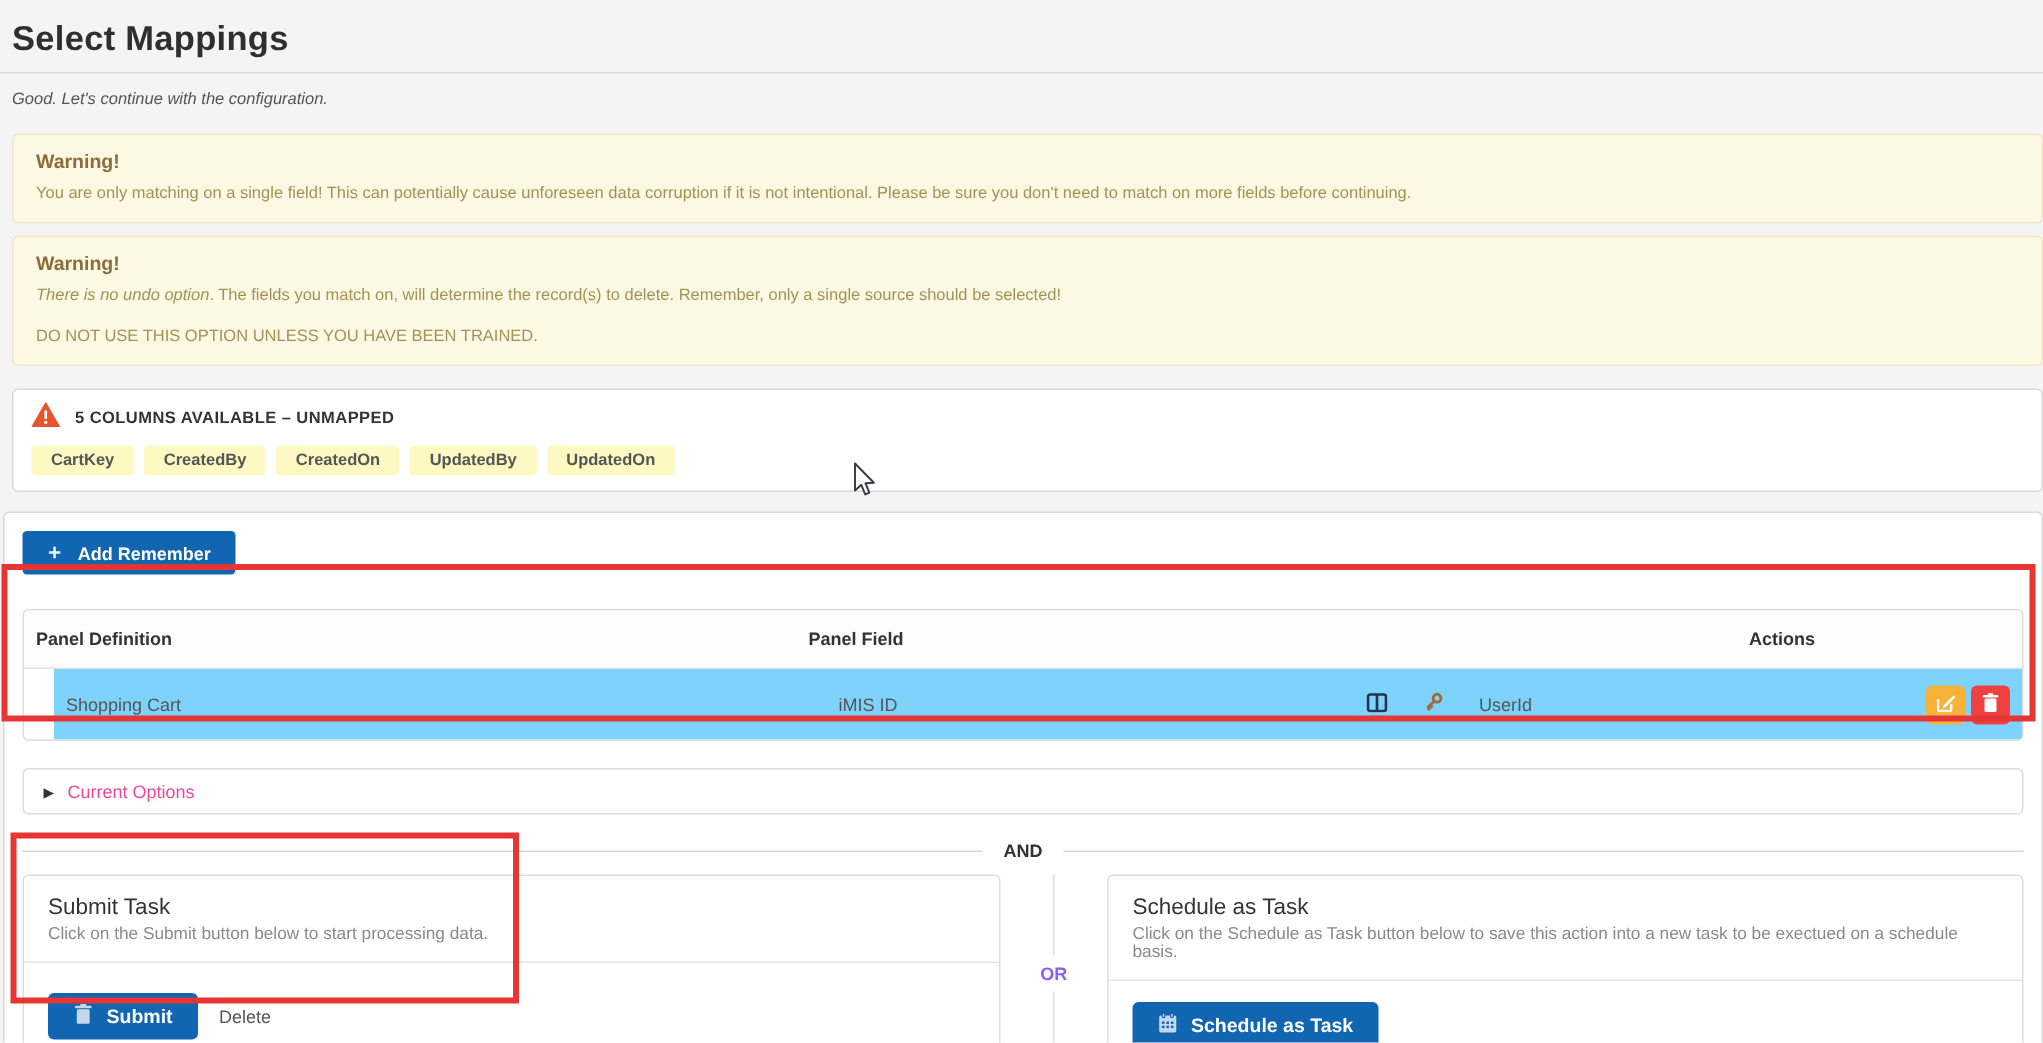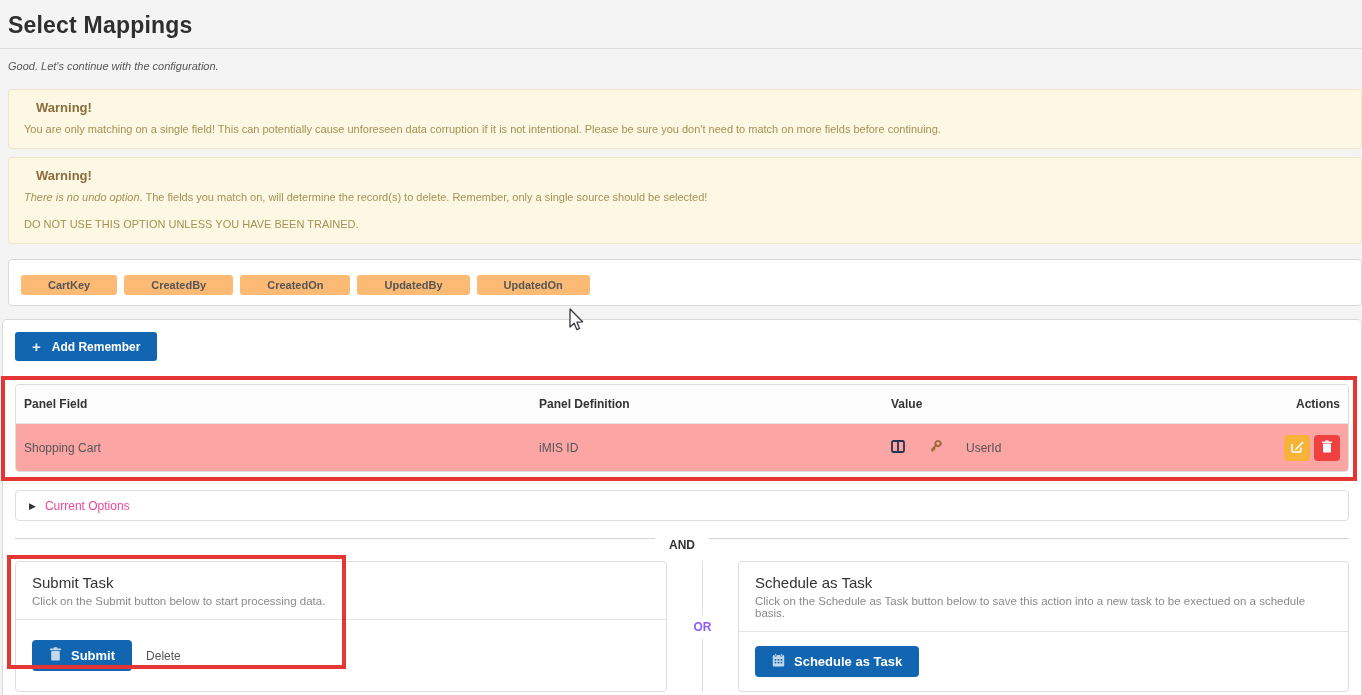--- a/index.html
+++ b/index.html
@@ -20,39 +20,39 @@
 
   
   .warning-box {
     margin: 8px 0 0 8px;
     background: #fcf8e3;
     border: 1px solid #f0e6c5;
     border-radius: 4px;
     padding: 10px 15px 12px 15px;
   }
   .warning-box.first { margin-top: 15px; }
-  .warning-title { color: #8a6d3b; font-weight: bold; font-size: 13px; margin-bottom: 7px; margin-left: 12px; }
+  .warning-title { color: #8a6d3b; font-weight: bold; font-size: 13px; margin-bottom: 7px; }
   .warning-text { color: #a49155; font-size: 11px; line-height: 14px; }
   .warning-text .it { font-style: italic; }
   .warning-text.caps { margin-top: 13px; }
 
   
   .card {
     background: #fff;
     border: 1px solid #d9d9d9;
     border-radius: 4px;
   }
   .unmapped-card { margin: 15px 0 0 8px; padding: 8px 12px 10px 12px; }
   .unmapped-head { display: flex; align-items: center; gap: 10px; }
   .unmapped-heading { font-size: 11px; font-weight: bold; color: #333; letter-spacing: .3px; }
   .chip-row { display: flex; gap: 7px; margin-top: 7px; }
   .chip {
-    background: #fdba74; color: #555;
+    background: #fef9c3; color: #555;
     font-size: 11px; font-weight: 600;
-    padding: 4px 27px; border-radius: 3px;
+    padding: 4px 13px; border-radius: 3px;
   }
 
   
   .big-card {
     margin: 13px 0 0 2px;
     background: #fff;
     border: 1px solid #d9d9d9;
     border-radius: 4px;
     padding: 12px 12px 14px 12px;
     min-height: 364px;
@@ -65,21 +65,21 @@
     font-weight: bold; font-size: 12px;
     height: 29px; padding: 0 17px; gap: 11px;
     cursor: pointer;
   }
   .btn-primary .plus { font-size: 15px; font-weight: bold; color: #e8f0f8; }
 
   
   .map-table { margin-top: 23px; border: 1px solid #ddd; border-radius: 4px; overflow: hidden; }
   .tr { display: grid; grid-template-columns: 515px 352px 1fr 130px; align-items: center; }
   .tr.head { height: 39px; background: #fcfcfc; border-bottom: 1px solid #e4e4e4; }
-  .tr.body { height: 47px; background: #fca5a5; }
+  .tr.body { height: 47px; background: #7dd3fc; margin-left: 20px; }
   .th { font-size: 12px; font-weight: bold; color: #333; padding-left: 8px; }
   .td { font-size: 12px; color: #555; padding-left: 8px; }
   .th.actions, .td.actions { text-align: right; padding-right: 8px; }
   .value-cell { display: flex; align-items: center; gap: 23px; }
   .icon-btn {
     width: 26px; height: 26px; border: none; border-radius: 4px;
     display: inline-flex; align-items: center; justify-content: center;
     cursor: pointer; vertical-align: middle;
   }
   .icon-btn.edit { background: #f7b239; margin-right: 4px; }
@@ -89,21 +89,21 @@
   .current-options {
     margin-top: 18px; height: 31px;
     border: 1px solid #ddd; border-radius: 4px;
     display: flex; align-items: center; gap: 9px;
     padding: 0 13px; background: #fff; cursor: pointer;
   }
   .caret { font-size: 9px; color: #333; }
   .current-options-label { font-size: 12px; font-weight: normal; color: #ec4899; }
 
   
-  .and-divider { margin-top: 17px; display: flex; }
+  .and-divider { margin-top: 17px; display: flex; align-items: center; }
   .and-divider .line { flex: 1; border-top: 1px solid #d5d5d5; }
   .and-divider .label { padding: 0 14px; font-size: 12px; font-weight: bold; color: #333; }
 
   
   .task-row { margin-top: 9px; display: flex; align-items: stretch; }
   .task-card { border: 1px solid #ddd; border-radius: 4px; background: #fff; display: flex; flex-direction: column; }
   .task-card.left { width: 652px; }
   .task-card.right { flex: 1; }
   .task-card-head { padding: 12px 16px 12px 16px; border-bottom: 1px solid #e4e4e4; }
   .task-title { font-size: 15px; font-weight: normal; color: #333; }
@@ -146,41 +146,50 @@
   <div class="warning-text">You are only matching on a single field! This can potentially cause unforeseen data corruption if it is not intentional. Please be sure you don't need to match on more fields before continuing.</div>
 </div>
 
 <div class="warning-box">
   <div class="warning-title">Warning!</div>
   <div class="warning-text"><span class="it">There is no undo option</span><span>. The fields you match on, will determine the record(s) to delete. Remember, only a single source should be selected!</span></div>
   <div class="warning-text caps">DO NOT USE THIS OPTION UNLESS YOU HAVE BEEN TRAINED.</div>
 </div>
 
 <div class="card unmapped-card">
+  <div class="unmapped-head">
+    <span>
+      <svg width="19" height="17" viewBox="0 0 19 17">
+        <path d="M9.5 0.8 L18.4 16.2 L0.6 16.2 Z" fill="#e8542c" stroke="#e8542c" stroke-width="1" stroke-linejoin="round"></path>
+        <rect x="8.6" y="5.5" width="1.8" height="6" fill="#fff" rx="0.9"></rect>
+        <circle cx="9.5" cy="13.6" r="1.1" fill="#fff"></circle>
+      </svg>
+    </span>
+    <span class="unmapped-heading">5 COLUMNS AVAILABLE – UNMAPPED</span>
+  </div>
   <div class="chip-row">
     <span class="chip">CartKey</span>
     <span class="chip">CreatedBy</span>
     <span class="chip">CreatedOn</span>
     <span class="chip">UpdatedBy</span>
     <span class="chip">UpdatedOn</span>
   </div>
 </div>
 
 <div class="big-card">
 
   <button class="btn-primary">
     <span class="plus">+</span>
     <span>Add Remember</span>
   </button>
 
   <div class="map-table">
     <div class="tr head">
+      <div class="th">Panel Definition</div>
       <div class="th">Panel Field</div>
-      <div class="th">Panel Definition</div>
-      <div class="th">Value</div>
       <div class="th actions">Actions</div>
     </div>
     <div class="tr body">
       <div class="td">Shopping Cart</div>
       <div class="td">iMIS ID</div>
       <div class="td value-cell">
         <span>
           <svg width="14" height="13" viewBox="0 0 14 13">
             <rect x="1" y="1" width="12" height="11" rx="1.5" fill="none" stroke="#26334f" stroke-width="1.8"></rect>
             <line x1="7" y1="1" x2="7" y2="12" stroke="#26334f" stroke-width="1.8"></line>

